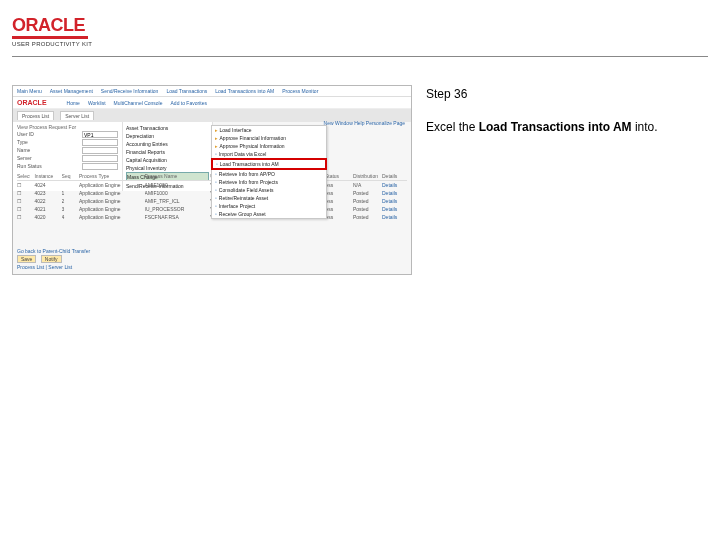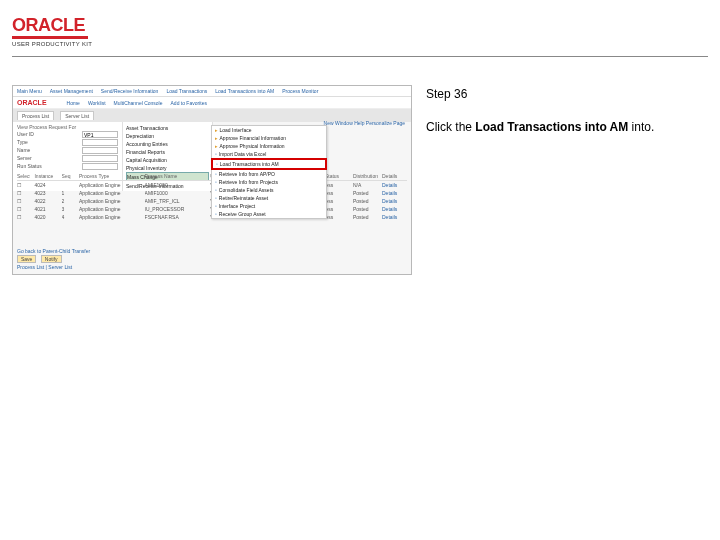--- a/index.html
+++ b/index.html
@@ -355,17 +355,17 @@
         <span>Save</span>
         <span>Notify</span>
       </div>
       <div style="color:#2a64a6">Process List | Server List</div>
     </div>
   </div>
 
   <div class="right-pane">
     <div class="step-label">Step 36</div>
     <div class="instruction">
-      <span>Click the </span><b>Load Transactions into AM</b><span> into.</span>
+      <span>Excel the </span><b>Load Transactions into AM</b><span> into.</span>
     </div>
   </div>
 
 </div>
 
 </body></html>

